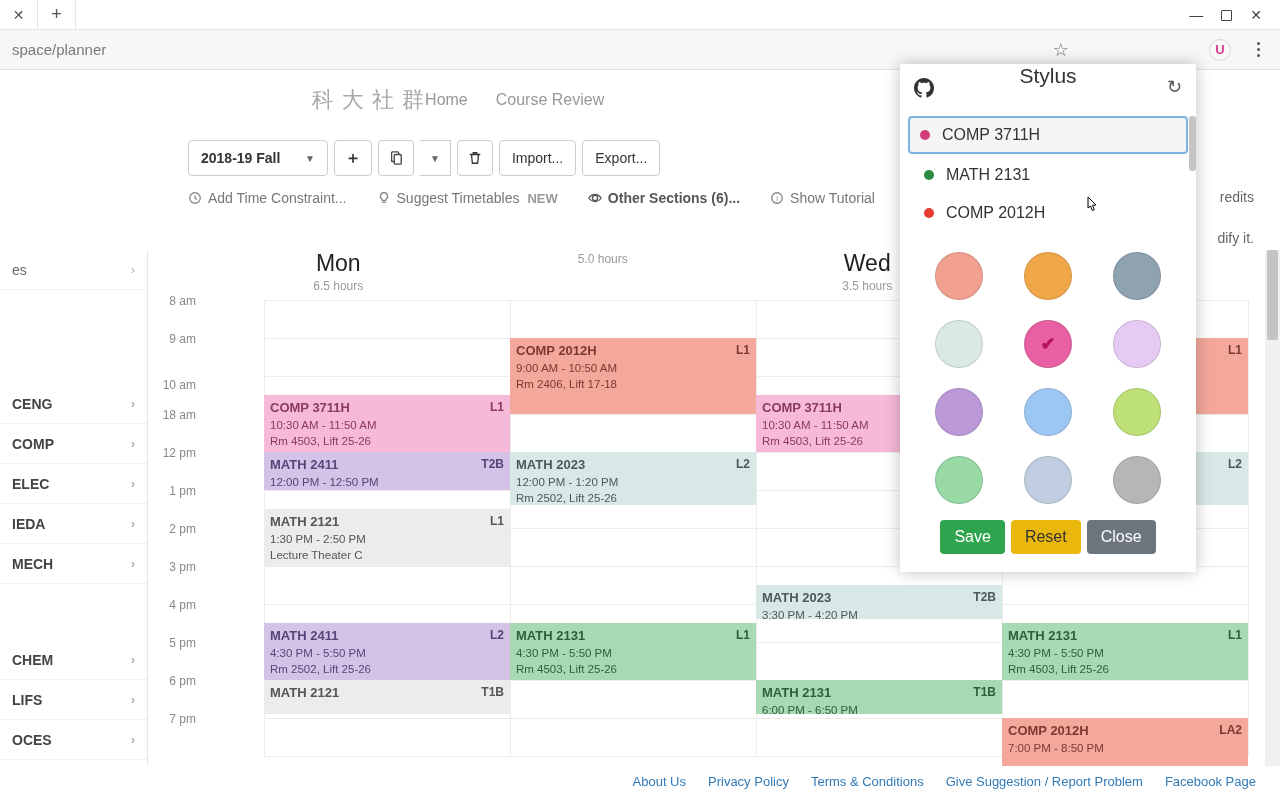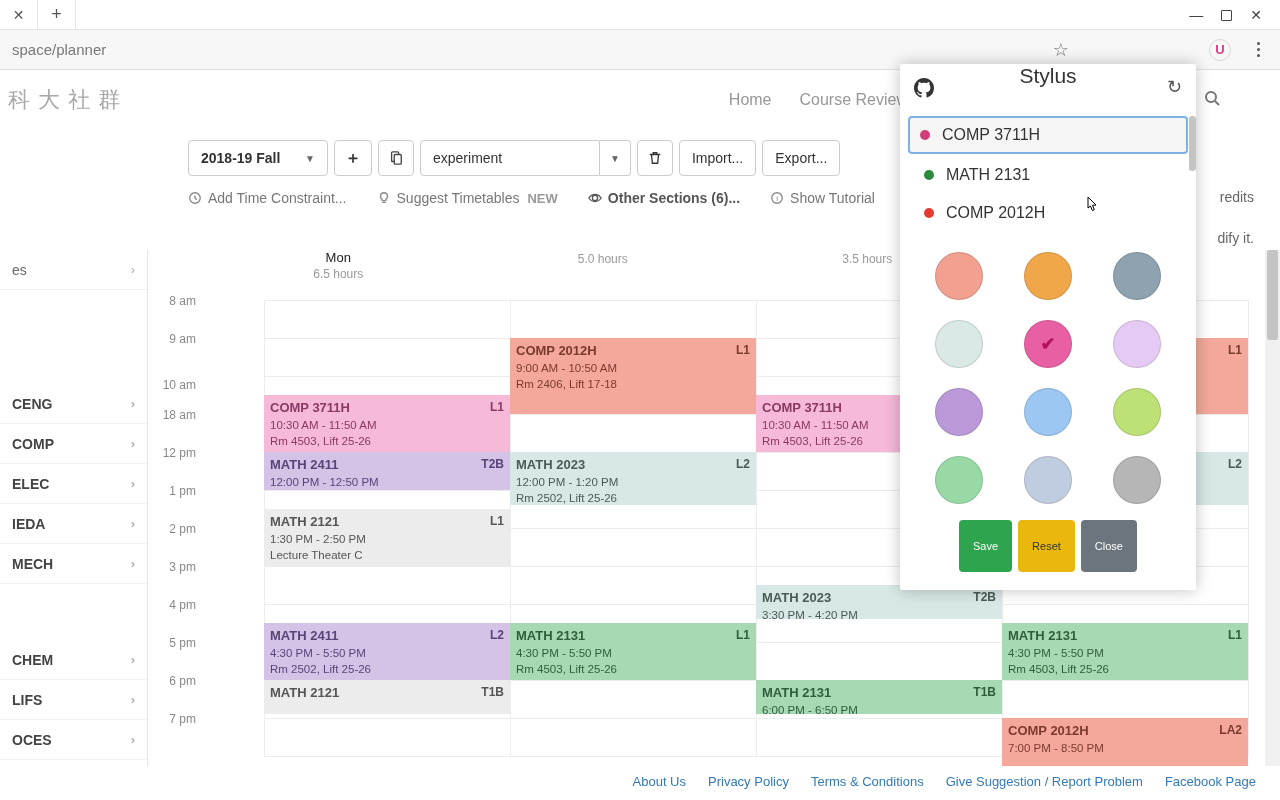--- a/index.html
+++ b/index.html
@@ -17,21 +17,21 @@
 
   .url-bar { height: 40px; background: #f7f7f7; display: flex; align-items: center; padding: 0 12px; border-bottom: 1px solid #e0e0e0; position:relative; }
   .url-text { font-size: 15px; color: #797979; }
   .url-icons { position:absolute; right:0; display:flex; align-items:center; gap:10px; padding-right:20px; }
   .url-star { font-size:18px; color:#707070; }
   .ext-avatar { width:22px; height:22px; border-radius:50%; border:1px solid #d8d8d8; display:flex; align-items:center; justify-content:center; font-weight:700; color:#d83d8a; font-size:13px; }
   .kebab { display:flex; flex-direction:column; gap:3px; }
   .kebab span { width:3px; height:3px; border-radius:50%; background:#555; }
 
   
-  .page-header { height: 60px; display: flex; align-items: center; padding: 0 20px; justify-content: space-between; }
+  .page-header { height: 60px; display: flex; align-items: center; padding: 0 20px; justify-content: center; }
   .site-title-cn { font-size: 22px; color: #a8a8a8; font-weight: 400; letter-spacing: 1px; margin-left:-12px; }
   .nav-right { display: flex; gap: 28px; align-items: center; color: #999; font-size: 16px; padding-right: 40px; }
   .nav-right a { color: #979797; cursor:pointer; }
   .search-icon { font-size:16px; color:#777; }
 
   
   .toolbar { padding: 10px 0 6px 188px; display: flex; gap: 6px; align-items: center; }
   .btn { height: 36px; border: 1px solid #ccc; background: #fff; border-radius: 4px; padding: 0 12px; display: flex; align-items: center; font-size: 14px; color: #333; gap: 8px; cursor: pointer; }
   .btn .chev { font-size: 10px; color:#666; }
   .btn-group { display: flex; }
@@ -54,21 +54,21 @@
   .sb-item.small { font-weight: 400; color: #666; }
   .sb-chev { color: #aaa; font-size: 12px; }
   .sb-gap { height: 86px; }
 
   
   .cal-wrap { flex: 1; position: relative; overflow: hidden; background:#fff; }
   .cal-scroll-track { position:absolute; right:0; top:0; bottom:0; width:15px; background:#f0f0f0; }
   .cal-scroll-thumb { position:absolute; width:11px; left:2px; top:0; height:90px; background:#c4c4c4; border-radius:2px; }
   .day-headers { display: flex; padding-left: 58px; padding-right:16px; }
   .day-header { flex: 1; text-align: center; padding: 0 0 6px; }
-  .day-name { font-size: 13px; color: #222; }
+  .day-name { font-size: 23px; color: #222; }
   .day-hours { font-size: 12px; color: #999; margin-top: 2px; }
 
   .grid { position: relative; height: 470px; margin-left: 58px; margin-right:16px; }
   .grid .row { position: absolute; left: 0; right: 0; border-top: 1px solid #ececec; }
   .grid .col { position: absolute; top: 0; bottom: 0; border-left: 1px solid #ececec; }
   .hour-labels { position: absolute; left: 0; top: 50px; width: 58px; }
   .hour-label { position: absolute; right: 10px; font-size: 12px; color: #888; text-align: right; width: 48px; }
 
   .event { position: absolute; border-radius: 0; padding: 4px 6px; overflow: hidden; font-size: 12px; line-height: 1.4; }
   .event .ev-title { font-weight: 700; font-size: 13px; }
@@ -90,21 +90,21 @@
   .stylus-scrollbar-track { position:absolute; right:0; top:0; bottom:0; width:8px; }
   .stylus-scrollbar-thumb { position:absolute; right:0; top:0; width:7px; height:55px; background:#c4c4c4; border-radius:3px; }
   .stylus-item { display: flex; align-items: center; gap: 12px; padding: 10px 16px; font-size: 16px; color: #333; cursor:pointer; }
   .stylus-item.selected { border: 2px solid #7eb1e4; border-radius: 4px; margin: 4px 8px 2px; padding: 8px 10px; background: #f5f5f5; }
   .stylus-item:not(.selected) { margin: 0 8px; border-radius:4px; }
   .dot { width: 10px; height: 10px; border-radius: 50%; }
   .colors { padding: 14px 28px 4px; display: grid; grid-template-columns: repeat(3, 1fr); gap: 20px 28px; justify-items: center; }
   .swatch { width: 48px; height: 48px; border-radius: 50%; border: 1px solid rgba(0,0,0,0.12); cursor:pointer; display:flex; align-items:center; justify-content:center; }
   .swatch .check { font-size:18px; color:#b3135f; font-weight:900; }
   .stylus-btns { display: flex; gap: 6px; padding: 12px 14px 18px; justify-content: center; }
-  .sb-btn { flex: 0 0 auto; padding: 20px 14px; border-radius: 4px; font-size: 11px; color: #fff; cursor:pointer; border:none; }
+  .sb-btn { flex: 0 0 auto; padding: 8px 14px; border-radius: 4px; font-size: 16px; color: #fff; cursor:pointer; border:none; }
   .sb-save { background: #2ea44f; }
   .sb-reset { background: #eab70c; color:#333; }
   .sb-close { background: #6c757d; }
 
   .cursor-ptr { position:absolute; z-index:200; font-size:14px; color:#000; }
 
   .credits-text { position:absolute; right:26px; top:189px; font-size:14px; color:#666; z-index:1; }
   .dify-text { position:absolute; right:26px; top:230px; font-size:14px; color:#666; z-index:1; }
 
   svg.icon { width:14px; height:14px; }
@@ -166,23 +166,20 @@
   <div class="btn btn-icon">
       <span style="font-size:16px;font-weight:700">＋</span>
     </div>
   <div class="btn btn-icon">
     <svg viewBox="0 0 16 16" width="14" height="14" fill="#444">
         <rect x="3" y="1" width="8" height="11" rx="1" fill="none" stroke="#444" stroke-width="1.5"></rect>
         <rect x="6" y="4" width="8" height="11" rx="1" fill="#fff" stroke="#444" stroke-width="1.5"></rect>
       </svg>
   </div>
   <div class="btn-group" style="flex:0 0 auto;">
-    <div class="btn" style="width:180px">
-      <span>experiment</span>
-    </div>
     <div class="btn btn-icon">
         <span class="chev">▼</span>
       </div>
   </div>
   <div class="btn btn-icon">
     <svg class="trash-icon" viewBox="0 0 16 16" width="14" height="14" fill="none" stroke="#333" stroke-width="1.5">
         <path d="M2 4h12M6 4V2h4v2M4 4l1 10h6l1-10"></path>
       </svg>
   </div>
   <div class="btn">Import...</div>
@@ -274,20 +271,21 @@
   <div class="cal-wrap">
     <div class="day-headers" id="day-headers">
         <div class="day-header">
           <div class="day-name">Mon</div>
           <div class="day-hours">6.5 hours</div>
         </div>
         <div class="day-header">
           <div class="day-hours">5.0 hours</div>
         </div>
         <div class="day-header">
+          <div class="day-name">Wed</div>
           <div class="day-hours">3.5 hours</div>
         </div>
         <div class="day-header">
           <div class="day-name">Thu</div>
           <div class="day-hours">7.0 hours</div>
         </div>
       </div>
     <div class="hour-labels" id="hour-labels">
         <div class="hour-label" style="top: -6px;">8 am</div>
         <div class="hour-label" style="top: 32px;">9 am</div>

